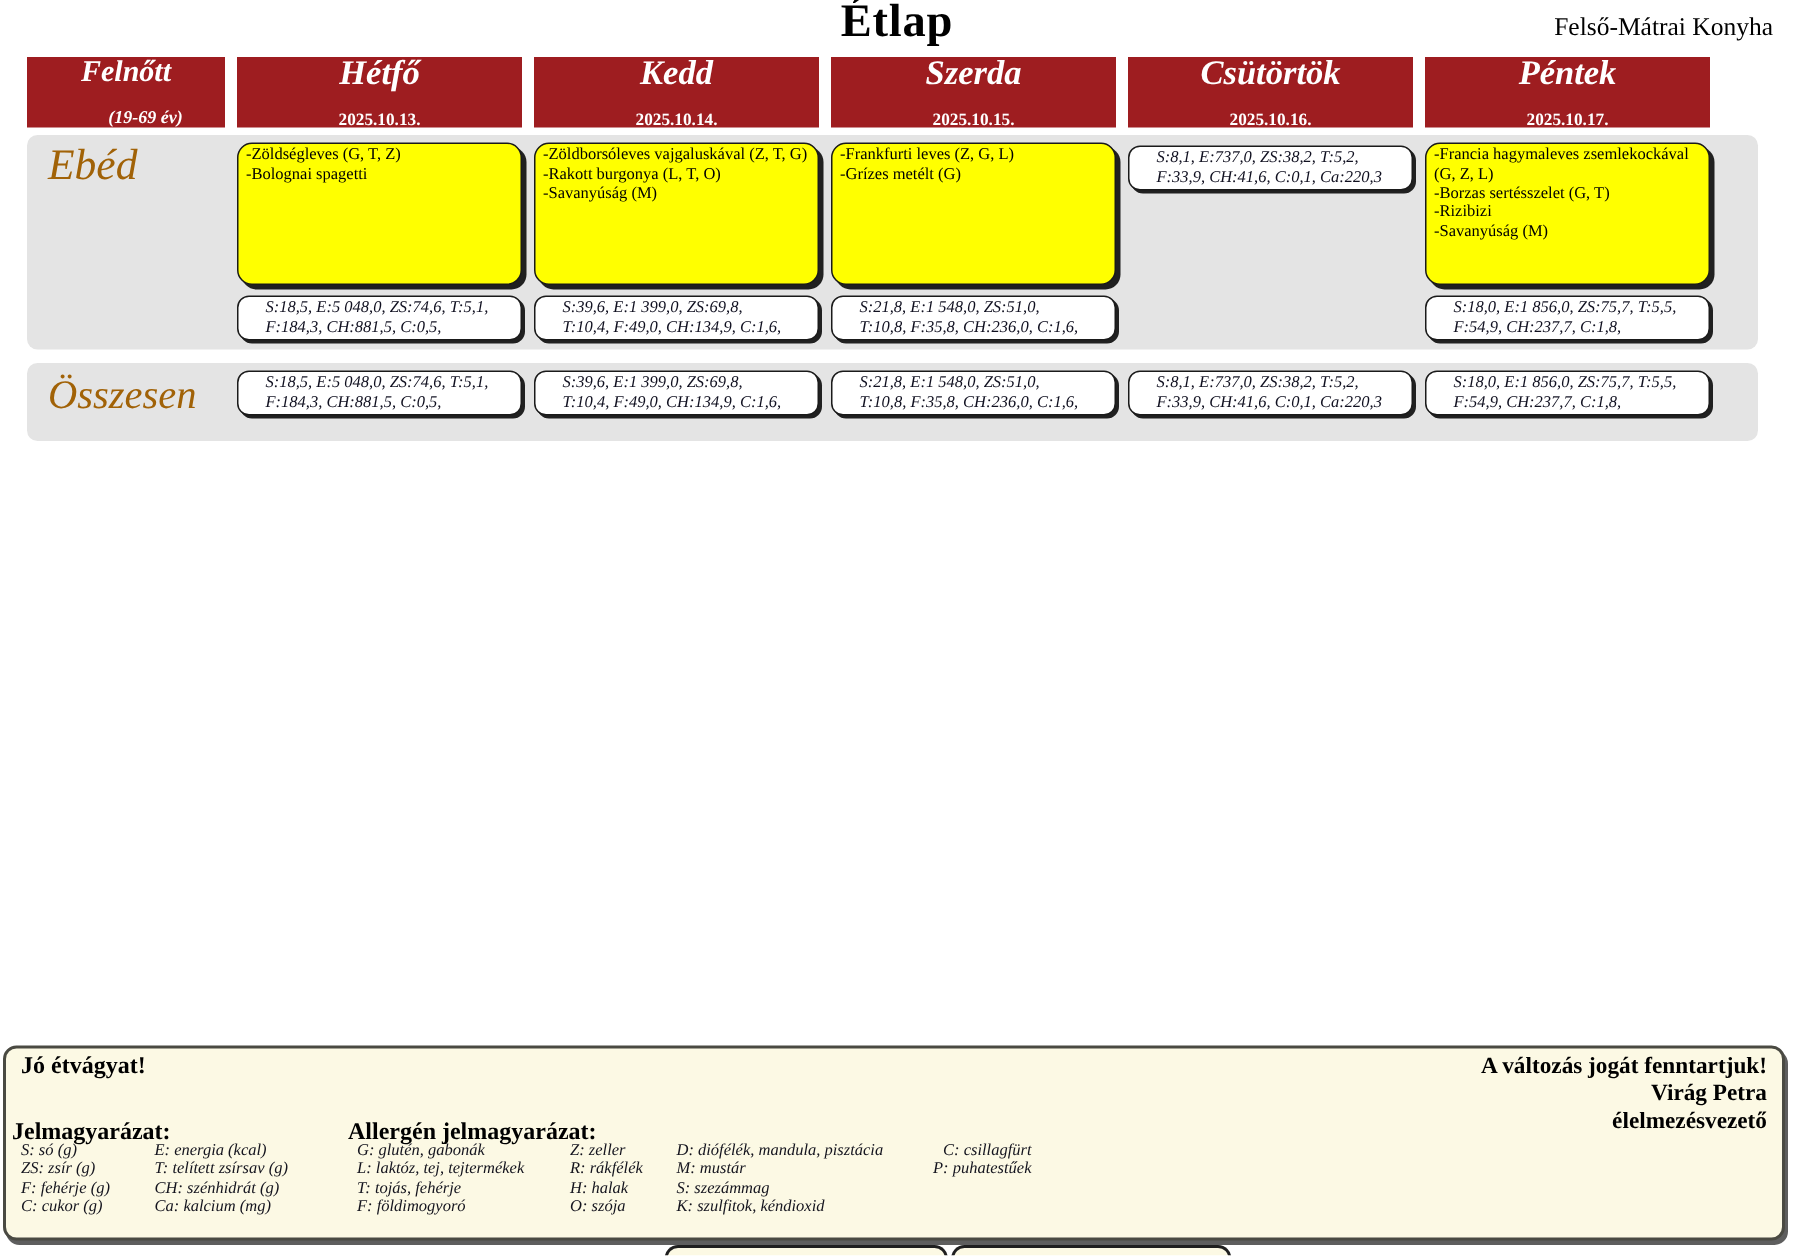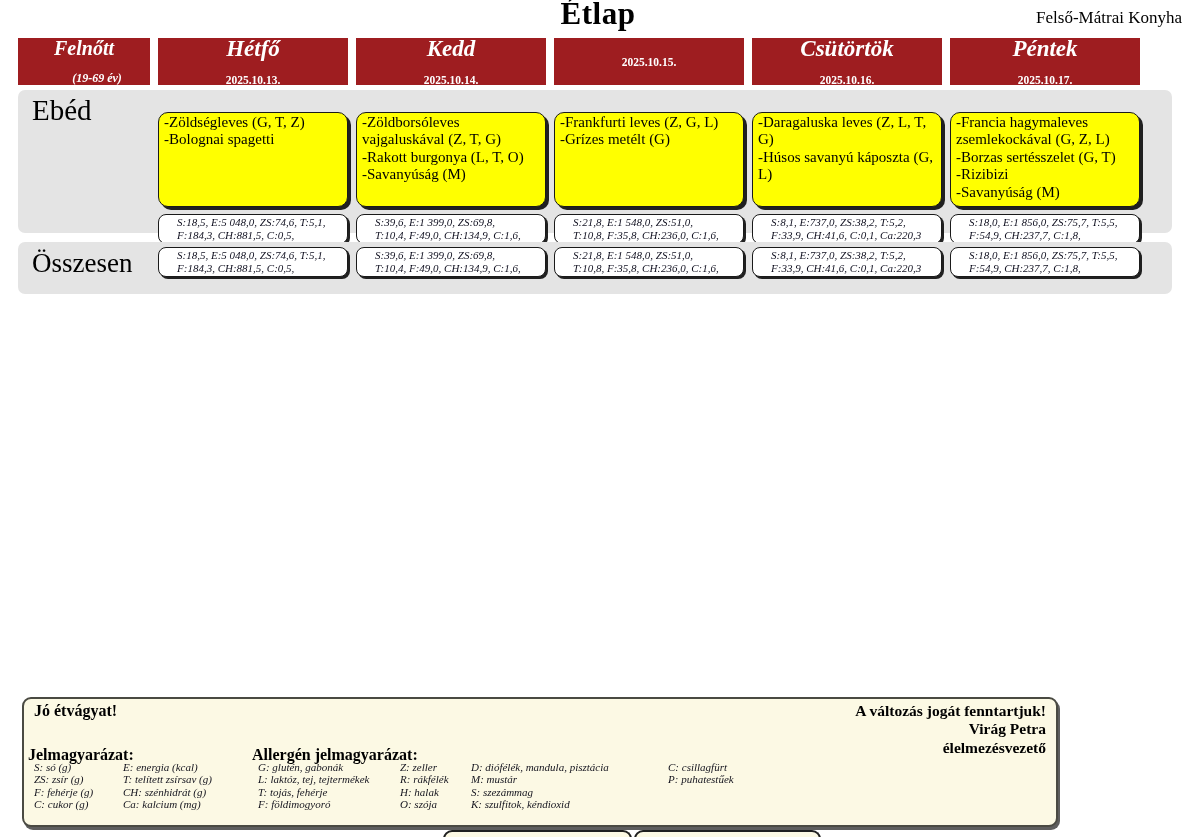--- a/index.html
+++ b/index.html
@@ -24,53 +24,53 @@
   }
   .hcell .day{font-size:23px;font-weight:bold;font-style:italic;line-height:1.05;}
   .hcell .date{font-size:11.5px;font-weight:bold;}
   .hcell .grp{font-size:20px;font-weight:bold;font-style:italic;line-height:1.1;}
   .hcell .grpsub{font-size:12px;font-weight:bold;font-style:italic;margin-left:26px;}
 
   .band{position:absolute;left:18px;width:1154px;background:#E4E4E4;border-radius:7px;}
   .band-lunch{top:90px;height:143px;}
   .band-total{top:242px;height:52px;}
   .band .cols{left:0;top:0;}
-  .row-label{color:#000000;padding-left:14px;}
+  .row-label{font-style:italic;color:#a16207;padding-left:14px;}
   .row-label.lunch{font-size:29px;padding-top:4px;}
   .row-label.total{font-size:27px;padding-top:6px;}
 
   .menu-box{
-    margin-top:22px;height:95px;background:#FFFF00;border:1px solid #1a1a1a;
+    margin-top:5px;height:95px;background:#FFFF00;border:1px solid #1a1a1a;
     border-radius:10px;box-shadow:3px 3px 0 rgba(10,10,10,.9);
-    padding:1px 5px 2px 5px;font-size:15px;line-height:1.16;
+    padding:1px 5px 2px 5px;font-size:11px;line-height:1.16;
     white-space:pre-line;overflow:hidden;box-sizing:border-box;
   }
   .nutri-box{
     margin-top:7px;height:30px;background:#ffffff;border:1px solid #1a1a1a;
     border-radius:8px;box-shadow:2px 2px 0 rgba(10,10,10,.9);
     padding:1px 18px;font-size:11px;font-style:italic;line-height:1.22;
     overflow:hidden;box-sizing:border-box;color:#101020;
   }
   .band-total .nutri-box{margin-top:5px;}
 
   .footer{
-    position:absolute;top:697px;left:2px;width:1036px;height:130px;
+    position:absolute;top:697px;left:2px;width:1188px;height:130px;
     background:#FCF9E4;border:2px solid #4a4a42;border-radius:9px;
-    box-shadow:2px 3px 0 rgba(40,40,40,.75);box-sizing:border-box;margin-left:20px;
+    box-shadow:2px 3px 0 rgba(40,40,40,.75);box-sizing:border-box;
   }
   .greeting{position:absolute;top:3px;left:10px;font-size:16px;font-weight:bold;}
   .rights-block{position:absolute;top:3px;right:10px;text-align:right;
     font-size:15.5px;font-weight:bold;line-height:1.18;white-space:pre-line;}
   .legend-title{position:absolute;font-size:16px;font-weight:bold;}
   .lt1{left:4px;top:47px;}
   .lt2{left:228px;top:47px;}
   .legend-col{position:absolute;top:62px;font-size:11px;font-style:italic;
     line-height:1.13;white-space:pre-line;color:#14141e;}
   .lc1{left:10px;} .lc2{left:99px;} .lc3{left:234px;}
-  .lc4{left:376px;} .lc5{left:447px;} .lc6{left:644px;}
+  .lc4{left:376px;} .lc5{left:447px;} .lc6{left:618px;text-align:right;}
 
   .cutoff-stub{
     position:absolute;top:830px;height:9px;background:#FCF9E4;
     border:2px solid #1f1f1f;border-bottom:none;border-radius:9px 9px 0 0;
     box-sizing:border-box;
   }
   .stub1{left:443px;width:189px;}
   .stub2{left:634px;width:187px;}
 </style>
 </head>
@@ -88,20 +88,21 @@
     </div>
     <div class="hcell">
       <div class="day">Hétfő</div>
       <div class="date">2025.10.13.</div>
     </div>
     <div class="hcell">
       <div class="day">Kedd</div>
       <div class="date">2025.10.14.</div>
     </div>
     <div class="hcell">
+      <div class="day">Szerda</div>
       <div class="date">2025.10.15.</div>
     </div>
     <div class="hcell">
       <div class="day">Csütörtök</div>
       <div class="date">2025.10.16.</div>
     </div>
     <div class="hcell">
       <div class="day">Péntek</div>
       <div class="date">2025.10.17.</div>
     </div>
@@ -120,22 +121,20 @@
 -Rakott burgonya  (L, T, O)
 -Savanyúság (M)</div>
         <div class="nutri-box">S:39,6, E:1 399,0, ZS:69,8, T:10,4, F:49,0, CH:134,9, C:1,6, Ca:203,8</div>
       </div>
       <div>
         <div class="menu-box">-Frankfurti leves (Z, G, L)
 -Grízes metélt  (G)</div>
         <div class="nutri-box">S:21,8, E:1 548,0, ZS:51,0, T:10,8, F:35,8, CH:236,0, C:1,6, Ca:128,2</div>
       </div>
       <div>
-        <div class="menu-box">-Daragaluska leves (Z, L, T, G)
--Húsos savanyú káposzta (G, L)</div>
         <div class="nutri-box">S:8,1, E:737,0, ZS:38,2, T:5,2, F:33,9, CH:41,6, C:0,1, Ca:220,3</div>
       </div>
       <div>
         <div class="menu-box">-Francia hagymaleves zsemlekockával (G, Z, L)
 -Borzas sertésszelet  (G, T)
 -Rizibizi
 -Savanyúság (M)</div>
         <div class="nutri-box">S:18,0, E:1 856,0, ZS:75,7, T:5,5, F:54,9, CH:237,7, C:1,8, Ca:166,2</div>
       </div>
     </div>

